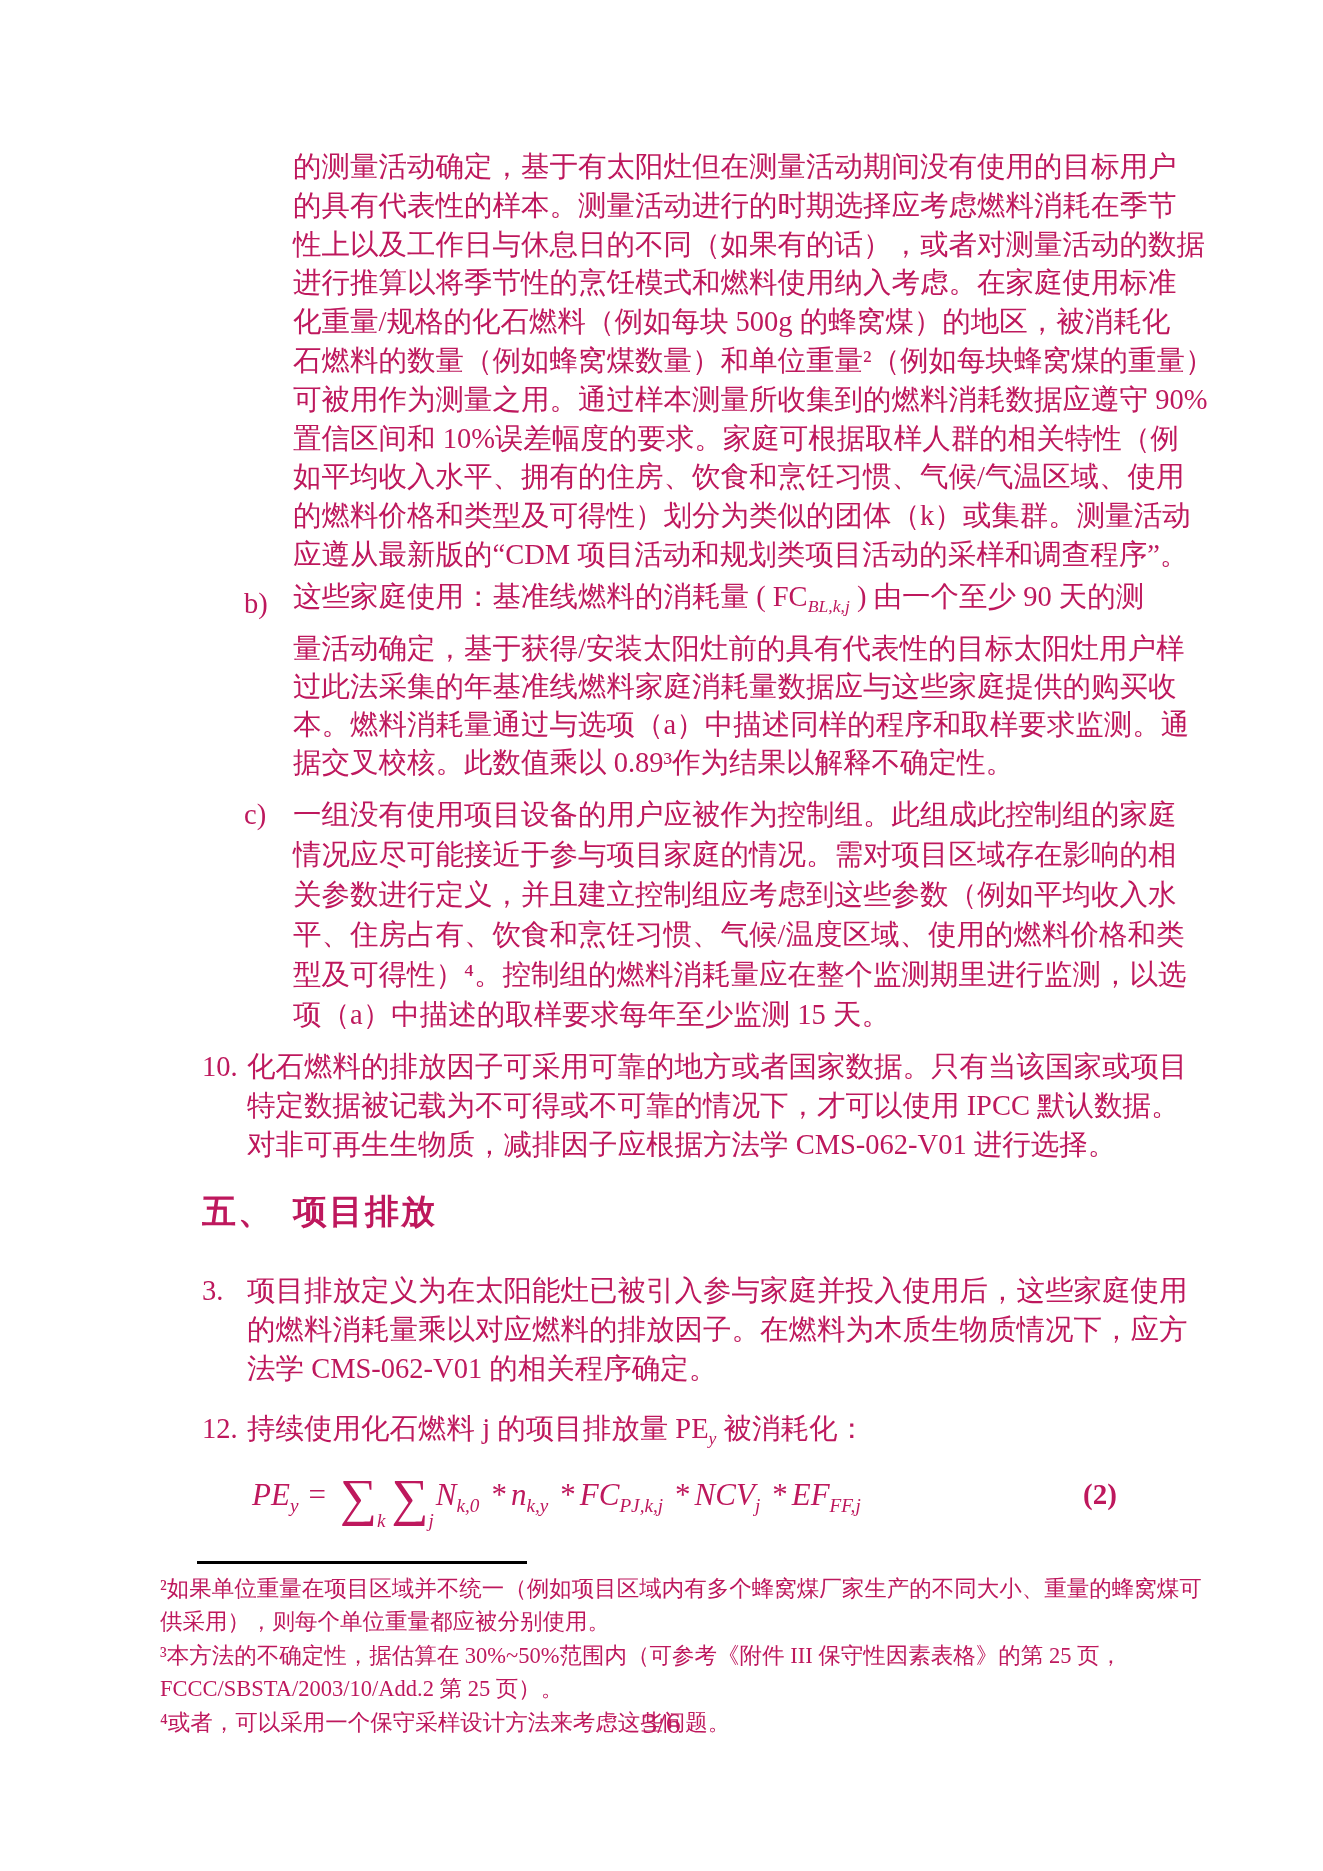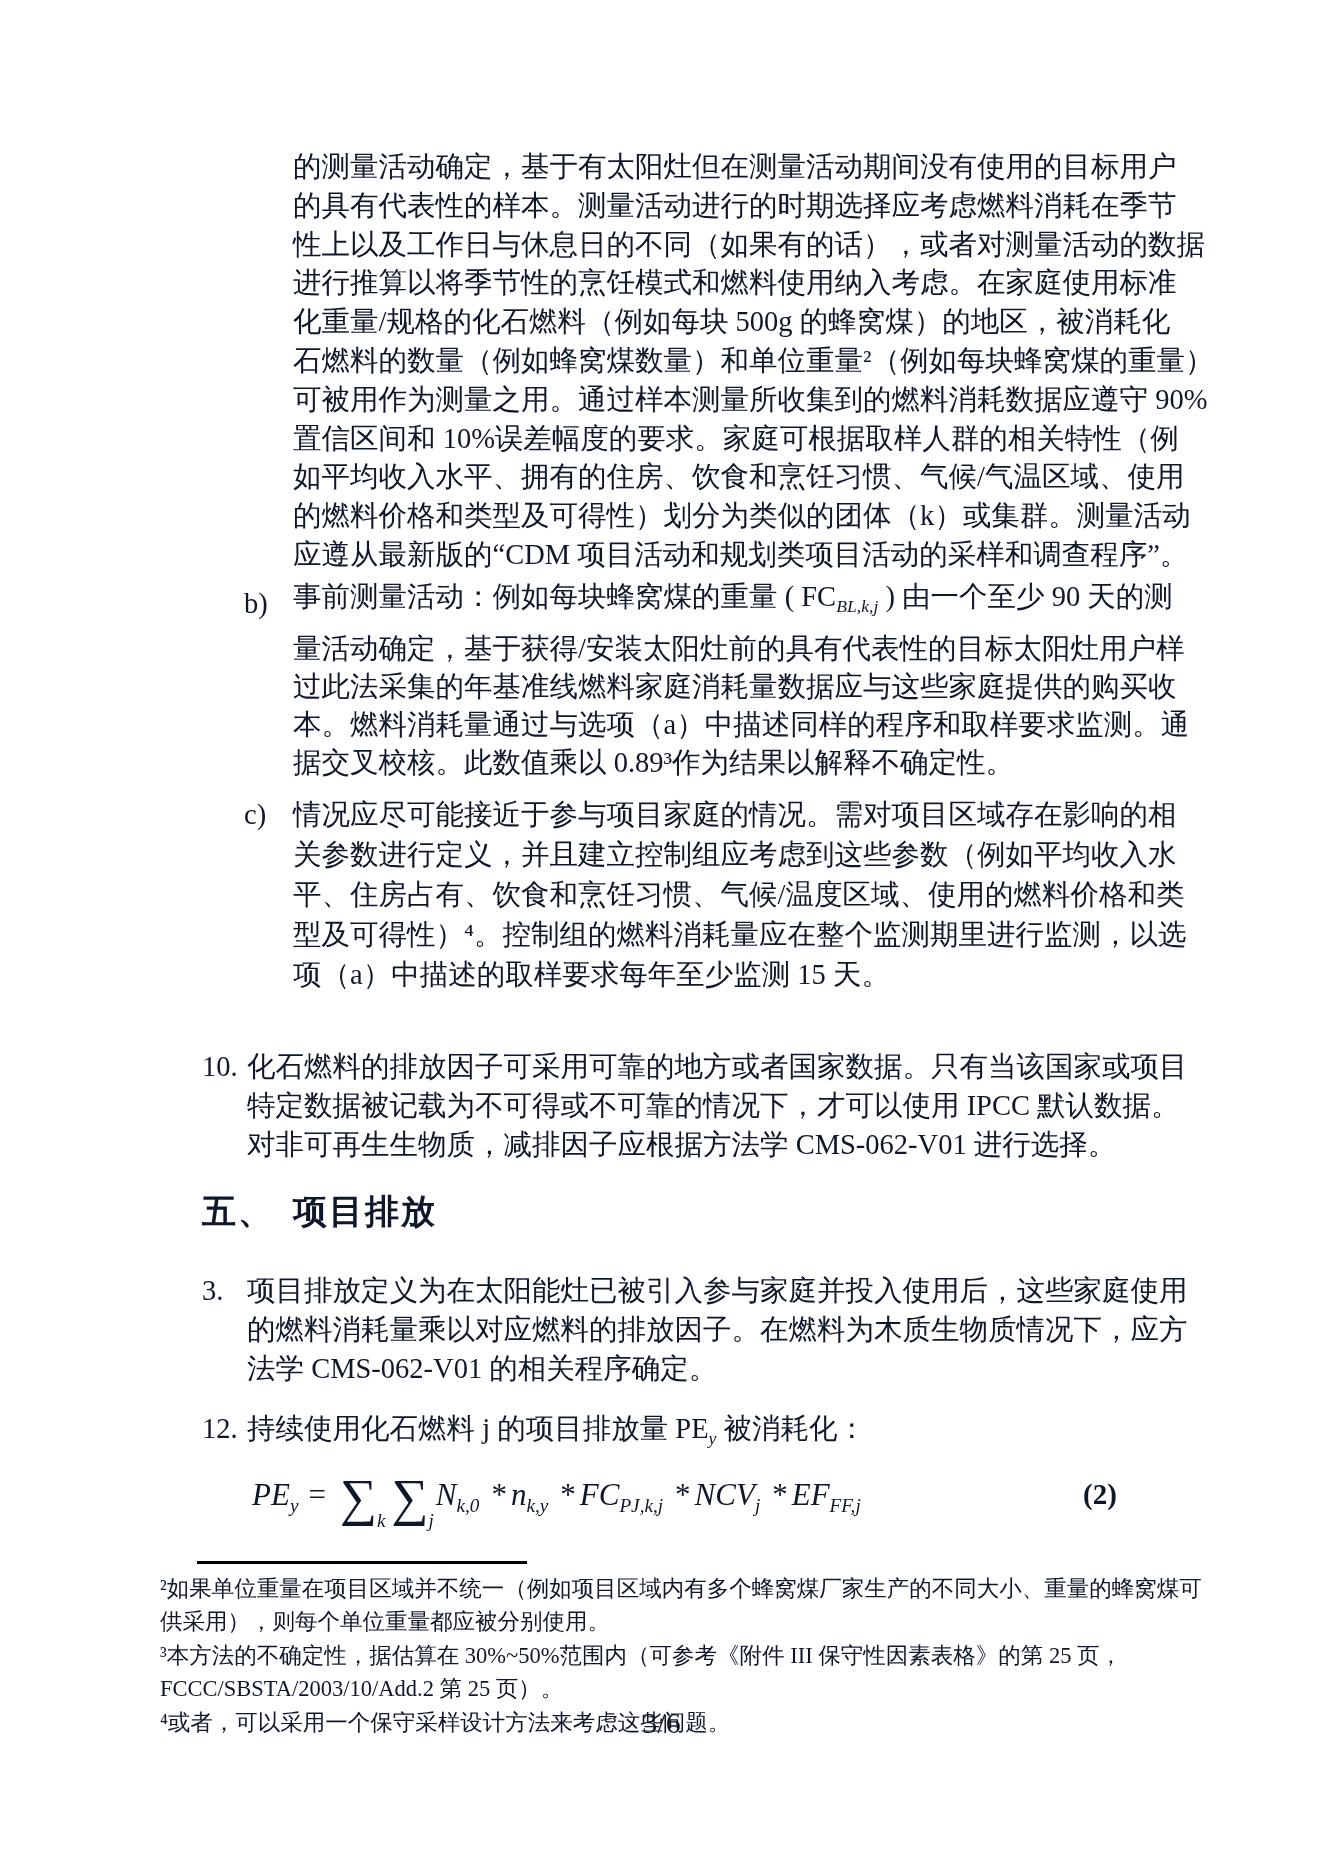--- a/index.html
+++ b/index.html
@@ -1,19 +1,19 @@
 <!DOCTYPE html>
 <html><head>
 <meta charset="utf-8">
 <style>
   html,body{margin:0;padding:0;background:#ffffff;}
   .page{
     position:relative;
     width:1323px;height:1871px;
-    background:#ffffff;color:#0f172a;
+    background:#ffffff;color:#be185d;
     font-family:"Liberation Serif","DejaVu Serif",serif;
     overflow:hidden;
   }
   .blk{position:absolute;white-space:nowrap;}
   .body-text{font-size:28.5px;line-height:38.8px;}
   .ln{white-space:nowrap;}
   .lh40 .ln{line-height:40px;}
   .lh38 .ln{line-height:38px;}
   .marker{font-size:28.5px;line-height:38.8px;}
   .heading{font-size:34px;font-weight:bold;letter-spacing:2px;line-height:40px;}
@@ -45,30 +45,31 @@
     <div class="ln">可被用作为测量之用。通过样本测量所收集到的燃料消耗数据应遵守 90%</div>
     <div class="ln">置信区间和 10%误差幅度的要求。家庭可根据取样人群的相关特性（例</div>
     <div class="ln">如平均收入水平、拥有的住房、饮食和烹饪习惯、气候/气温区域、使用</div>
     <div class="ln">的燃料价格和类型及可得性）划分为类似的团体（k）或集群。测量活动</div>
     <div class="ln">应遵从最新版的“CDM 项目活动和规划类项目活动的采样和调查程序”。</div>
   </div>
 
   <div class="blk marker" style="left:244px;top:585px;">b)</div>
   <div class="blk body-text lh38" style="left:293px;top:578px;">
     <div class="ln rich-line">
-      <span>事前测量活动：例如每块蜂窝煤的重量 ( </span><span class="ivar">FC</span><sub class="msub">BL,k,j</sub><span> ) 由一个至少 90 天的测</span>
+      <span>这些家庭使用：基准线燃料的消耗量 ( </span><span class="ivar">FC</span><sub class="msub">BL,k,j</sub><span> ) 由一个至少 90 天的测</span>
     </div>
     <div class="ln">量活动确定，基于获得/安装太阳灶前的具有代表性的目标太阳灶用户样</div>
     <div class="ln">过此法采集的年基准线燃料家庭消耗量数据应与这些家庭提供的购买收</div>
     <div class="ln">本。燃料消耗量通过与选项（a）中描述同样的程序和取样要求监测。通</div>
     <div class="ln">据交叉校核。此数值乘以 0.89³作为结果以解释不确定性。</div>
   </div>
 
   <div class="blk marker" style="left:244px;top:796px;">c)</div>
   <div class="blk body-text lh40" style="left:293px;top:795px;">
+    <div class="ln">一组没有使用项目设备的用户应被作为控制组。此组成此控制组的家庭</div>
     <div class="ln">情况应尽可能接近于参与项目家庭的情况。需对项目区域存在影响的相</div>
     <div class="ln">关参数进行定义，并且建立控制组应考虑到这些参数（例如平均收入水</div>
     <div class="ln">平、住房占有、饮食和烹饪习惯、气候/温度区域、使用的燃料价格和类</div>
     <div class="ln">型及可得性）⁴。控制组的燃料消耗量应在整个监测期里进行监测，以选</div>
     <div class="ln">项（a）中描述的取样要求每年至少监测 15 天。</div>
   </div>
 
   <div class="blk marker" style="left:202px;top:1048px;">10.</div>
   <div class="blk body-text" style="left:247px;top:1048px;">
     <div class="ln">化石燃料的排放因子可采用可靠的地方或者国家数据。只有当该国家或项目</div>

